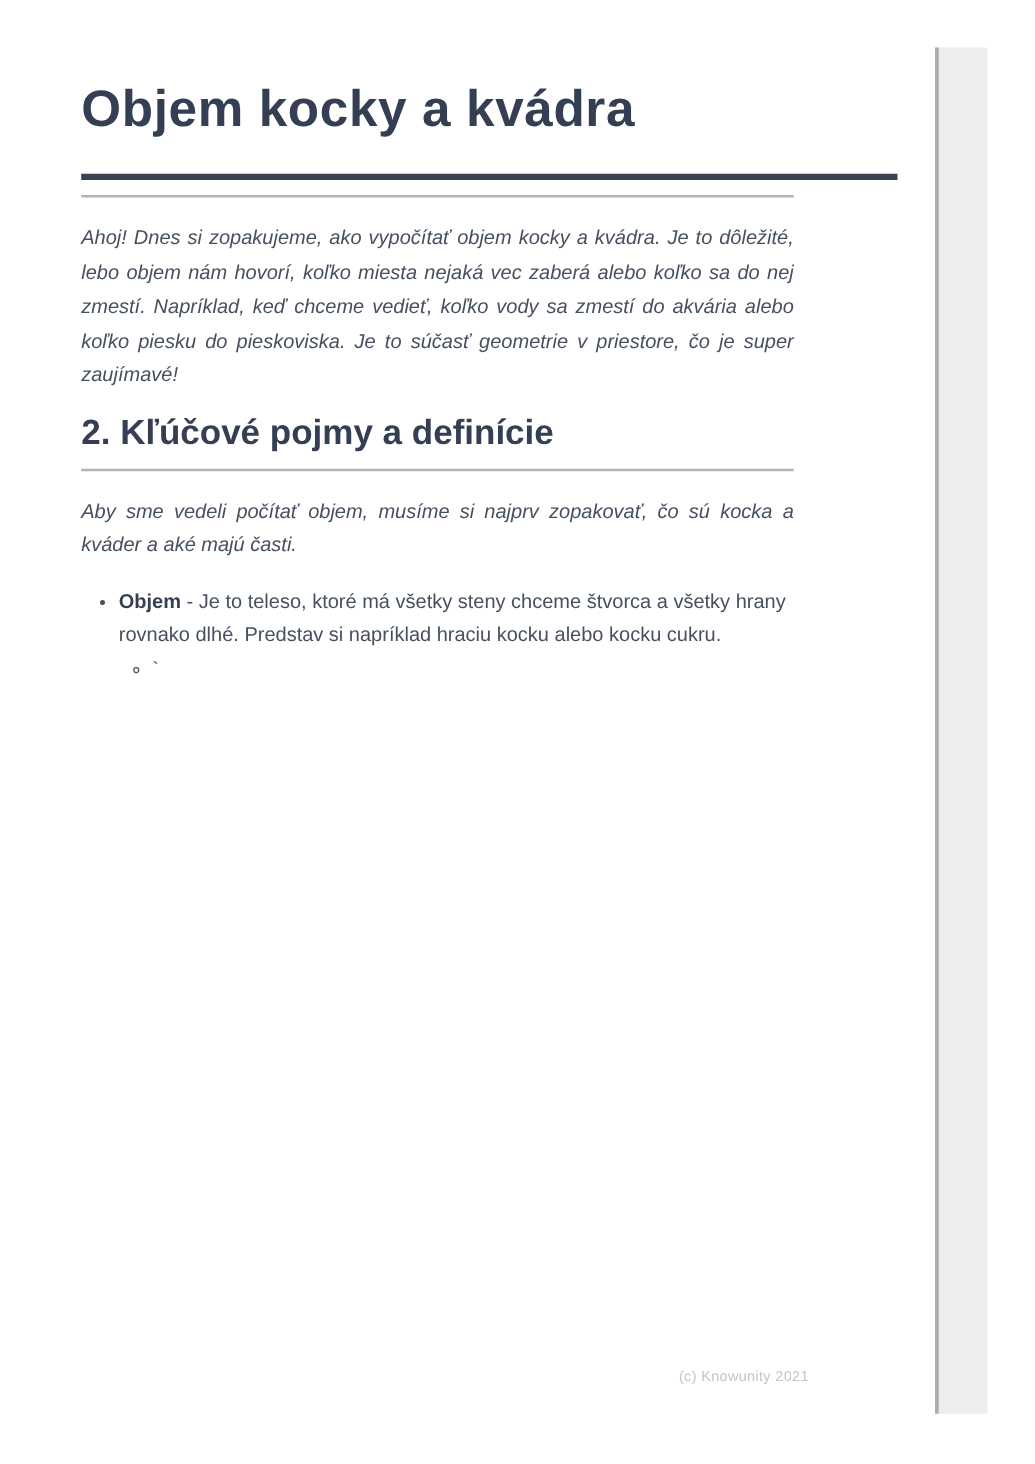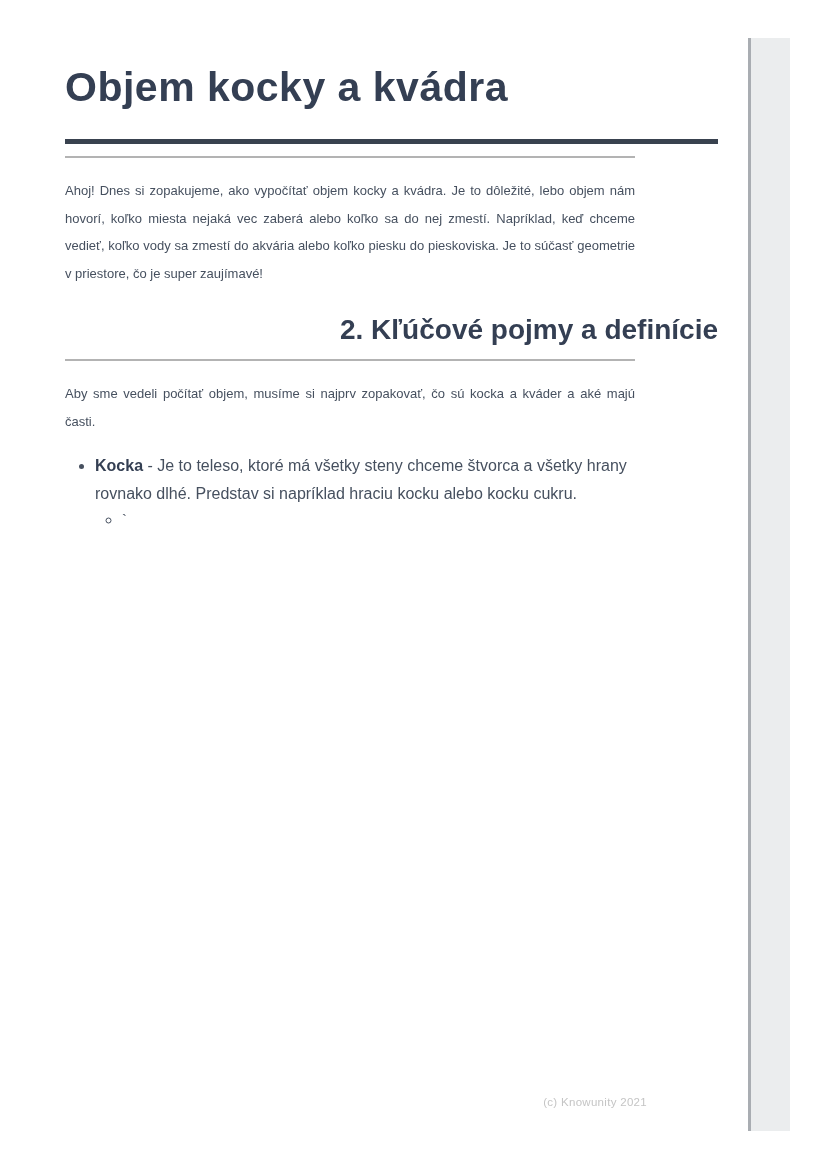--- a/index.html
+++ b/index.html
@@ -50,35 +50,36 @@
     margin: 28px 0 0 0;
   }
   h2.section-heading {
     font-size: 28px;
     line-height: 34px;
     font-weight: bold;
     color: #343f53;
     margin: 32px 0 0 0;
     white-space: nowrap;
   }
-  h2.second { margin-top: 26px; text-align: right; }
+  h2.second { margin-top: 14px; }
   .section-rule {
     border: none;
     height: 2px;
     width: 570px;
     background: #b3b3b3;
     margin: 12px 0 0 0;
   }
   p.body-text {
     width: 570px;
-    font-size: 13px;
+    font-size: 16px;
     line-height: 27.5px;
     color: #46505f;
     text-align: justify;
     margin: 19px 0 0 0;
+    font-style: italic;
   }
   ul.definition-list {
     margin: 17px 0 0 0;
     padding-left: 30px;
     list-style: disc;
     width: 540px;
   }
   ul.definition-list > li {
     font-size: 16px;
     line-height: 27.5px;
@@ -124,21 +125,21 @@
       <p class="body-text">Ahoj! Dnes si zopakujeme, ako vypočítať objem kocky a kvádra. Je to dôležité, lebo objem nám hovorí, koľko miesta nejaká vec zaberá alebo koľko sa do nej zmestí. Napríklad, keď chceme vedieť, koľko vody sa zmestí do akvária alebo koľko piesku do pieskoviska. Je to súčasť geometrie v priestore, čo je super zaujímavé!</p>
     </section>
 
     <section>
       <h2 class="section-heading second">2. Kľúčové pojmy a definície</h2>
       <hr class="section-rule">
       <p class="body-text">Aby sme vedeli počítať objem, musíme si najprv zopakovať, čo sú kocka a kváder a aké majú časti.</p>
 
       <ul class="definition-list">
         <li>
-          <b>Kocka</b><span> - Je to teleso, ktoré má všetky steny chceme štvorca a všetky hrany rovnako dlhé. Predstav si napríklad hraciu kocku alebo kocku cukru.</span>
+          <b>Objem</b><span> - Je to teleso, ktoré má všetky steny chceme štvorca a všetky hrany rovnako dlhé. Predstav si napríklad hraciu kocku alebo kocku cukru.</span>
           <ul class="sub-list">
             <li>`</li>
           </ul>
         </li>
       </ul>
     </section>
 
   </div>
 
   <div class="page-footer">(c) Knowunity 2021</div>

